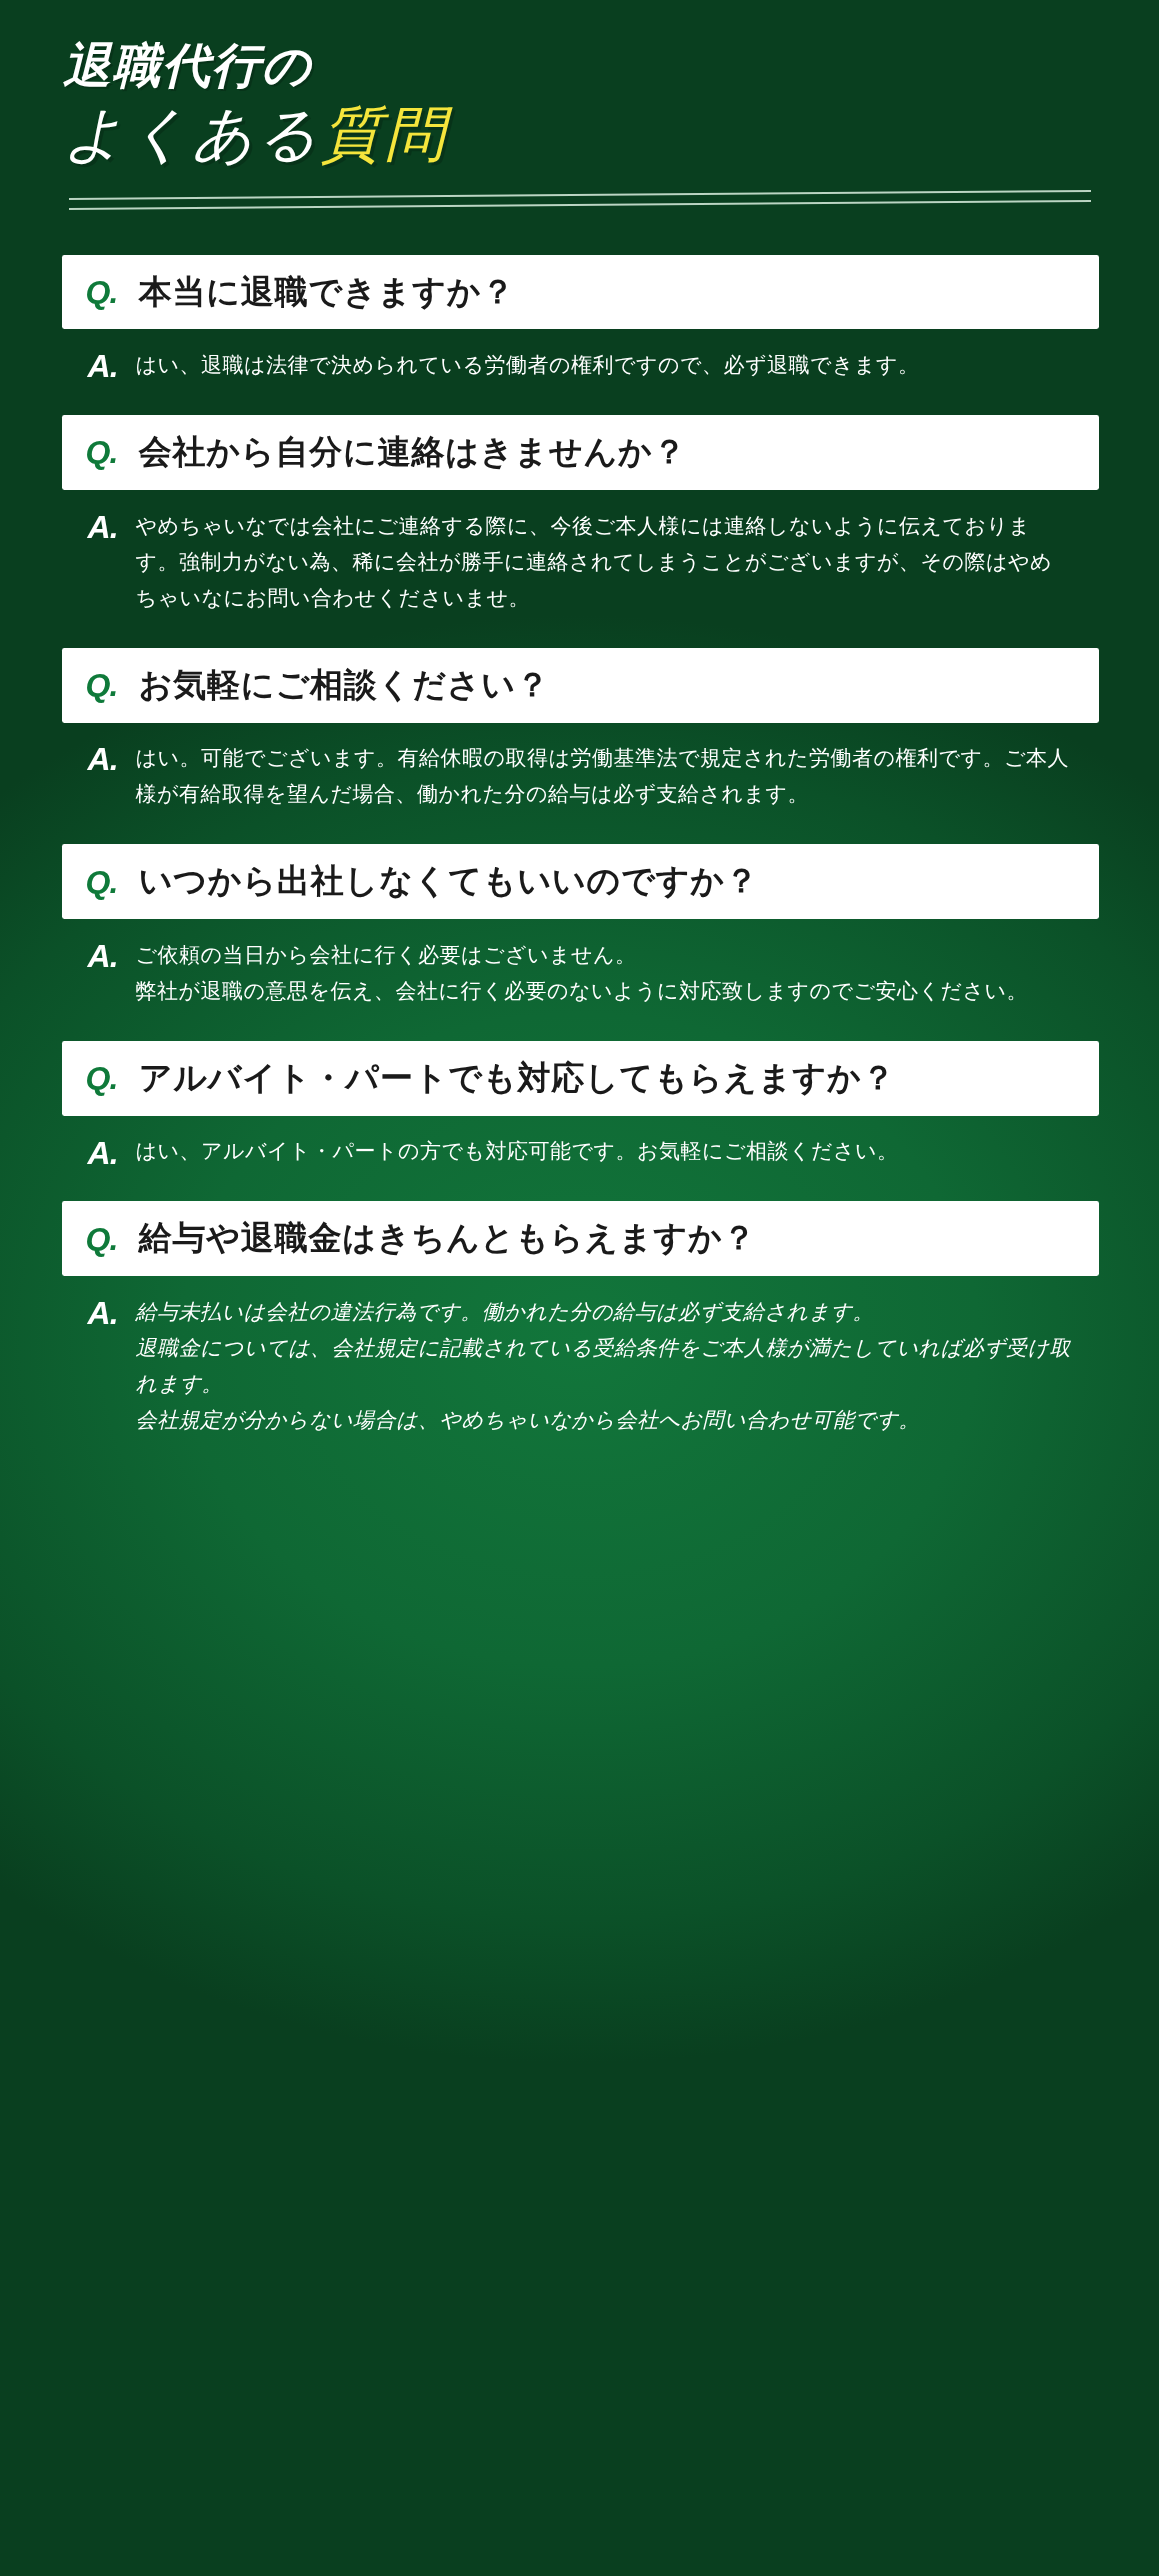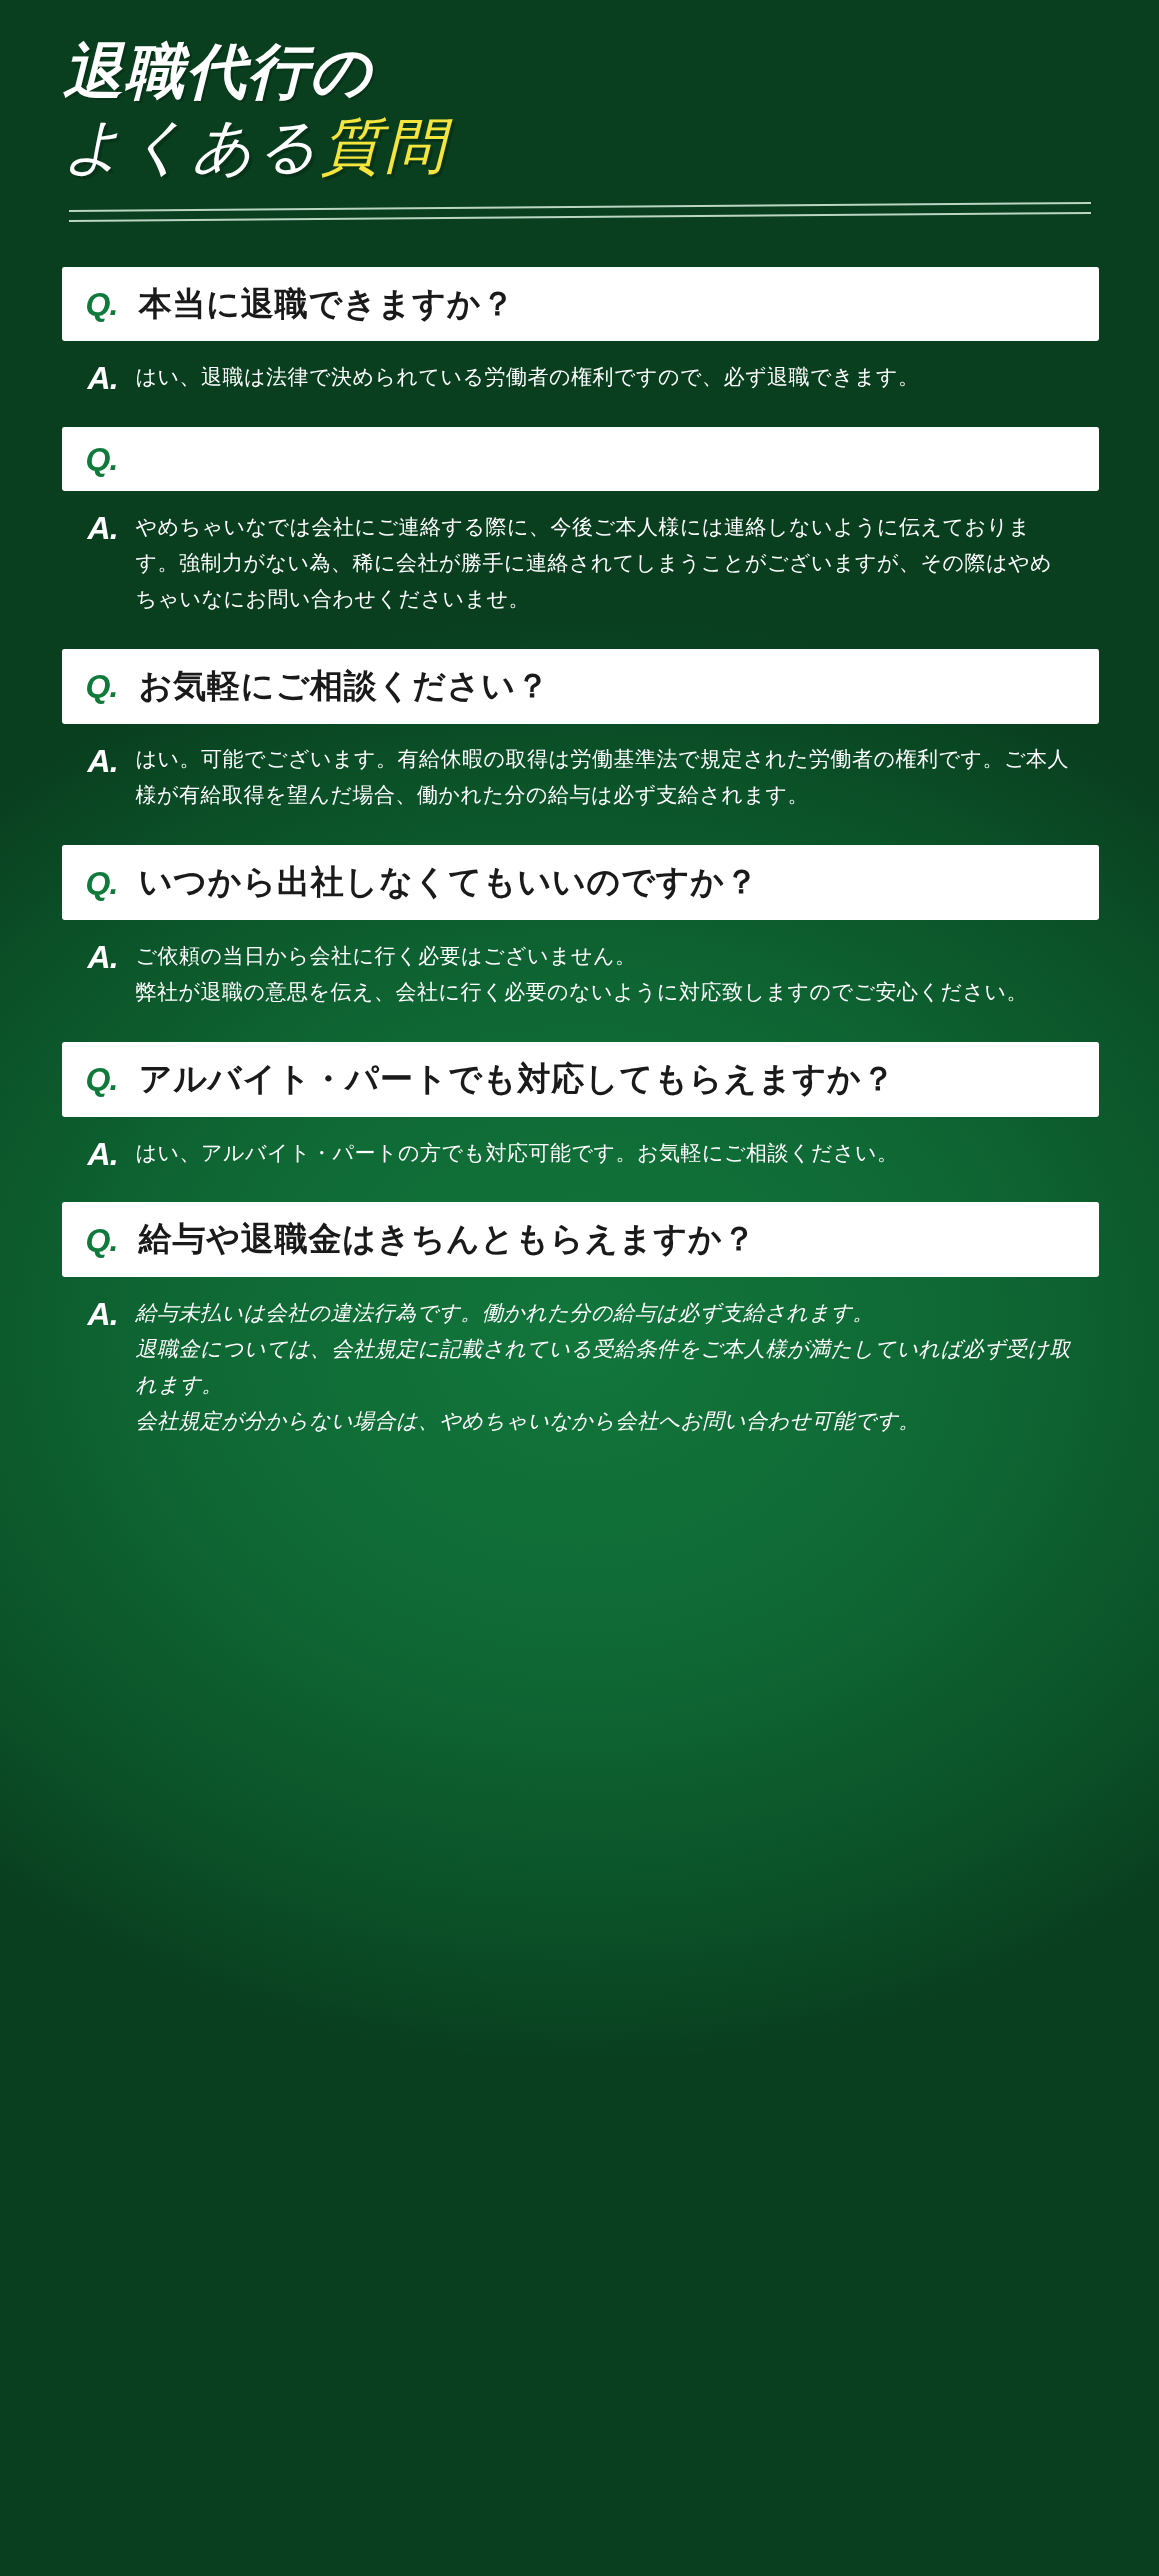--- a/index.html
+++ b/index.html
@@ -26,21 +26,21 @@
   
   .header {
     padding: 42px 0 0 0;
     text-align: left;
   }
   .title-wrap {
     padding-left: 63px;
   }
   .title-line1 {
     color: #ffffff;
-    font-size: 60px;
+    font-size: 48px;
     font-weight: bold;
     letter-spacing: 1.6px;
     line-height: 1.0;
     font-style: italic;
     text-shadow: 2.4px 2.4px 0 rgba(0,0,0,0.18);
   }
   .title-line2 {
     margin-top: 14.5px;
     font-size: 60px;
     font-weight: normal;
@@ -155,20 +155,21 @@
           <span class="q-text">本当に退職できますか？</span>
         </div>
         <div class="answer">
           <span class="a-mark">A.</span>
           <span class="a-text" style="white-space: pre-line;">はい、退職は法律で決められている労働者の権利ですので、必ず退職できます。</span>
         </div>
       </div>
       <div class="qa-block">
         <div class="question">
           <span class="q-mark">Q.</span>
+          <span class="q-text">会社から自分に連絡はきませんか？</span>
         </div>
         <div class="answer">
           <span class="a-mark">A.</span>
           <span class="a-text" style="white-space: pre-line;">やめちゃいなでは会社にご連絡する際に、今後ご本人様には連絡しないように伝えております。強制力がない為、稀に会社が勝手に連絡されてしまうことがございますが、その際はやめちゃいなにお問い合わせくださいませ。</span>
         </div>
       </div>
       <div class="qa-block">
         <div class="question">
           <span class="q-mark">Q.</span>
           <span class="q-text">お気軽にご相談ください？</span>

